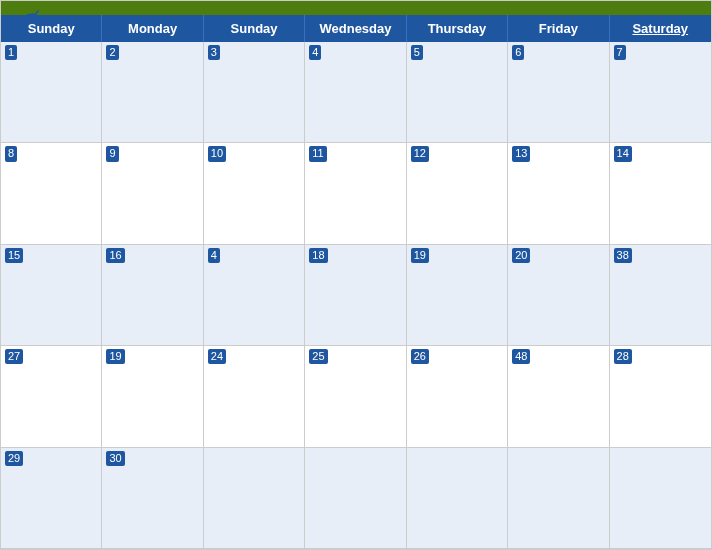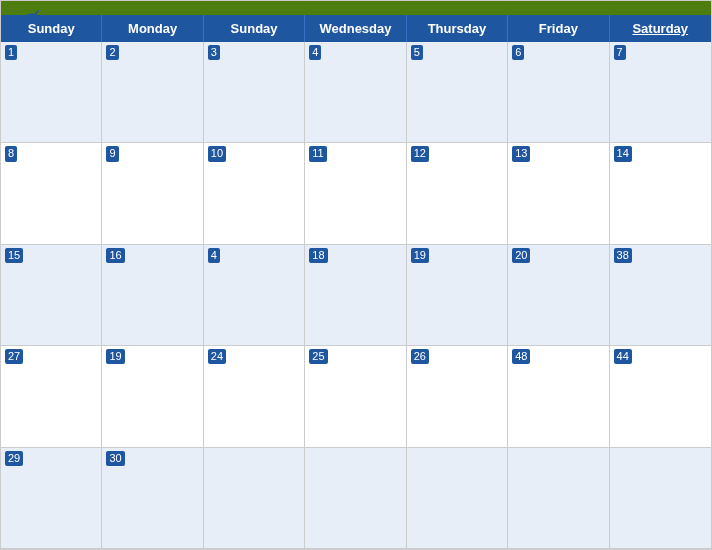--- a/index.html
+++ b/index.html
@@ -221,21 +221,21 @@
       <div class="cal-cell">
         <div class="date-num">25</div>
       </div>
       <div class="cal-cell">
         <div class="date-num">26</div>
       </div>
       <div class="cal-cell">
         <div class="date-num">48</div>
       </div>
       <div class="cal-cell">
-        <div class="date-num">44</div>
+        <div class="date-num">28</div>
       </div>
       <div class="cal-cell shaded">
         <div class="date-num">29</div>
       </div>
       <div class="cal-cell shaded">
         <div class="date-num">30</div>
       </div>
       <div class="cal-cell shaded"></div>
       <div class="cal-cell shaded"></div>
       <div class="cal-cell shaded"></div>

